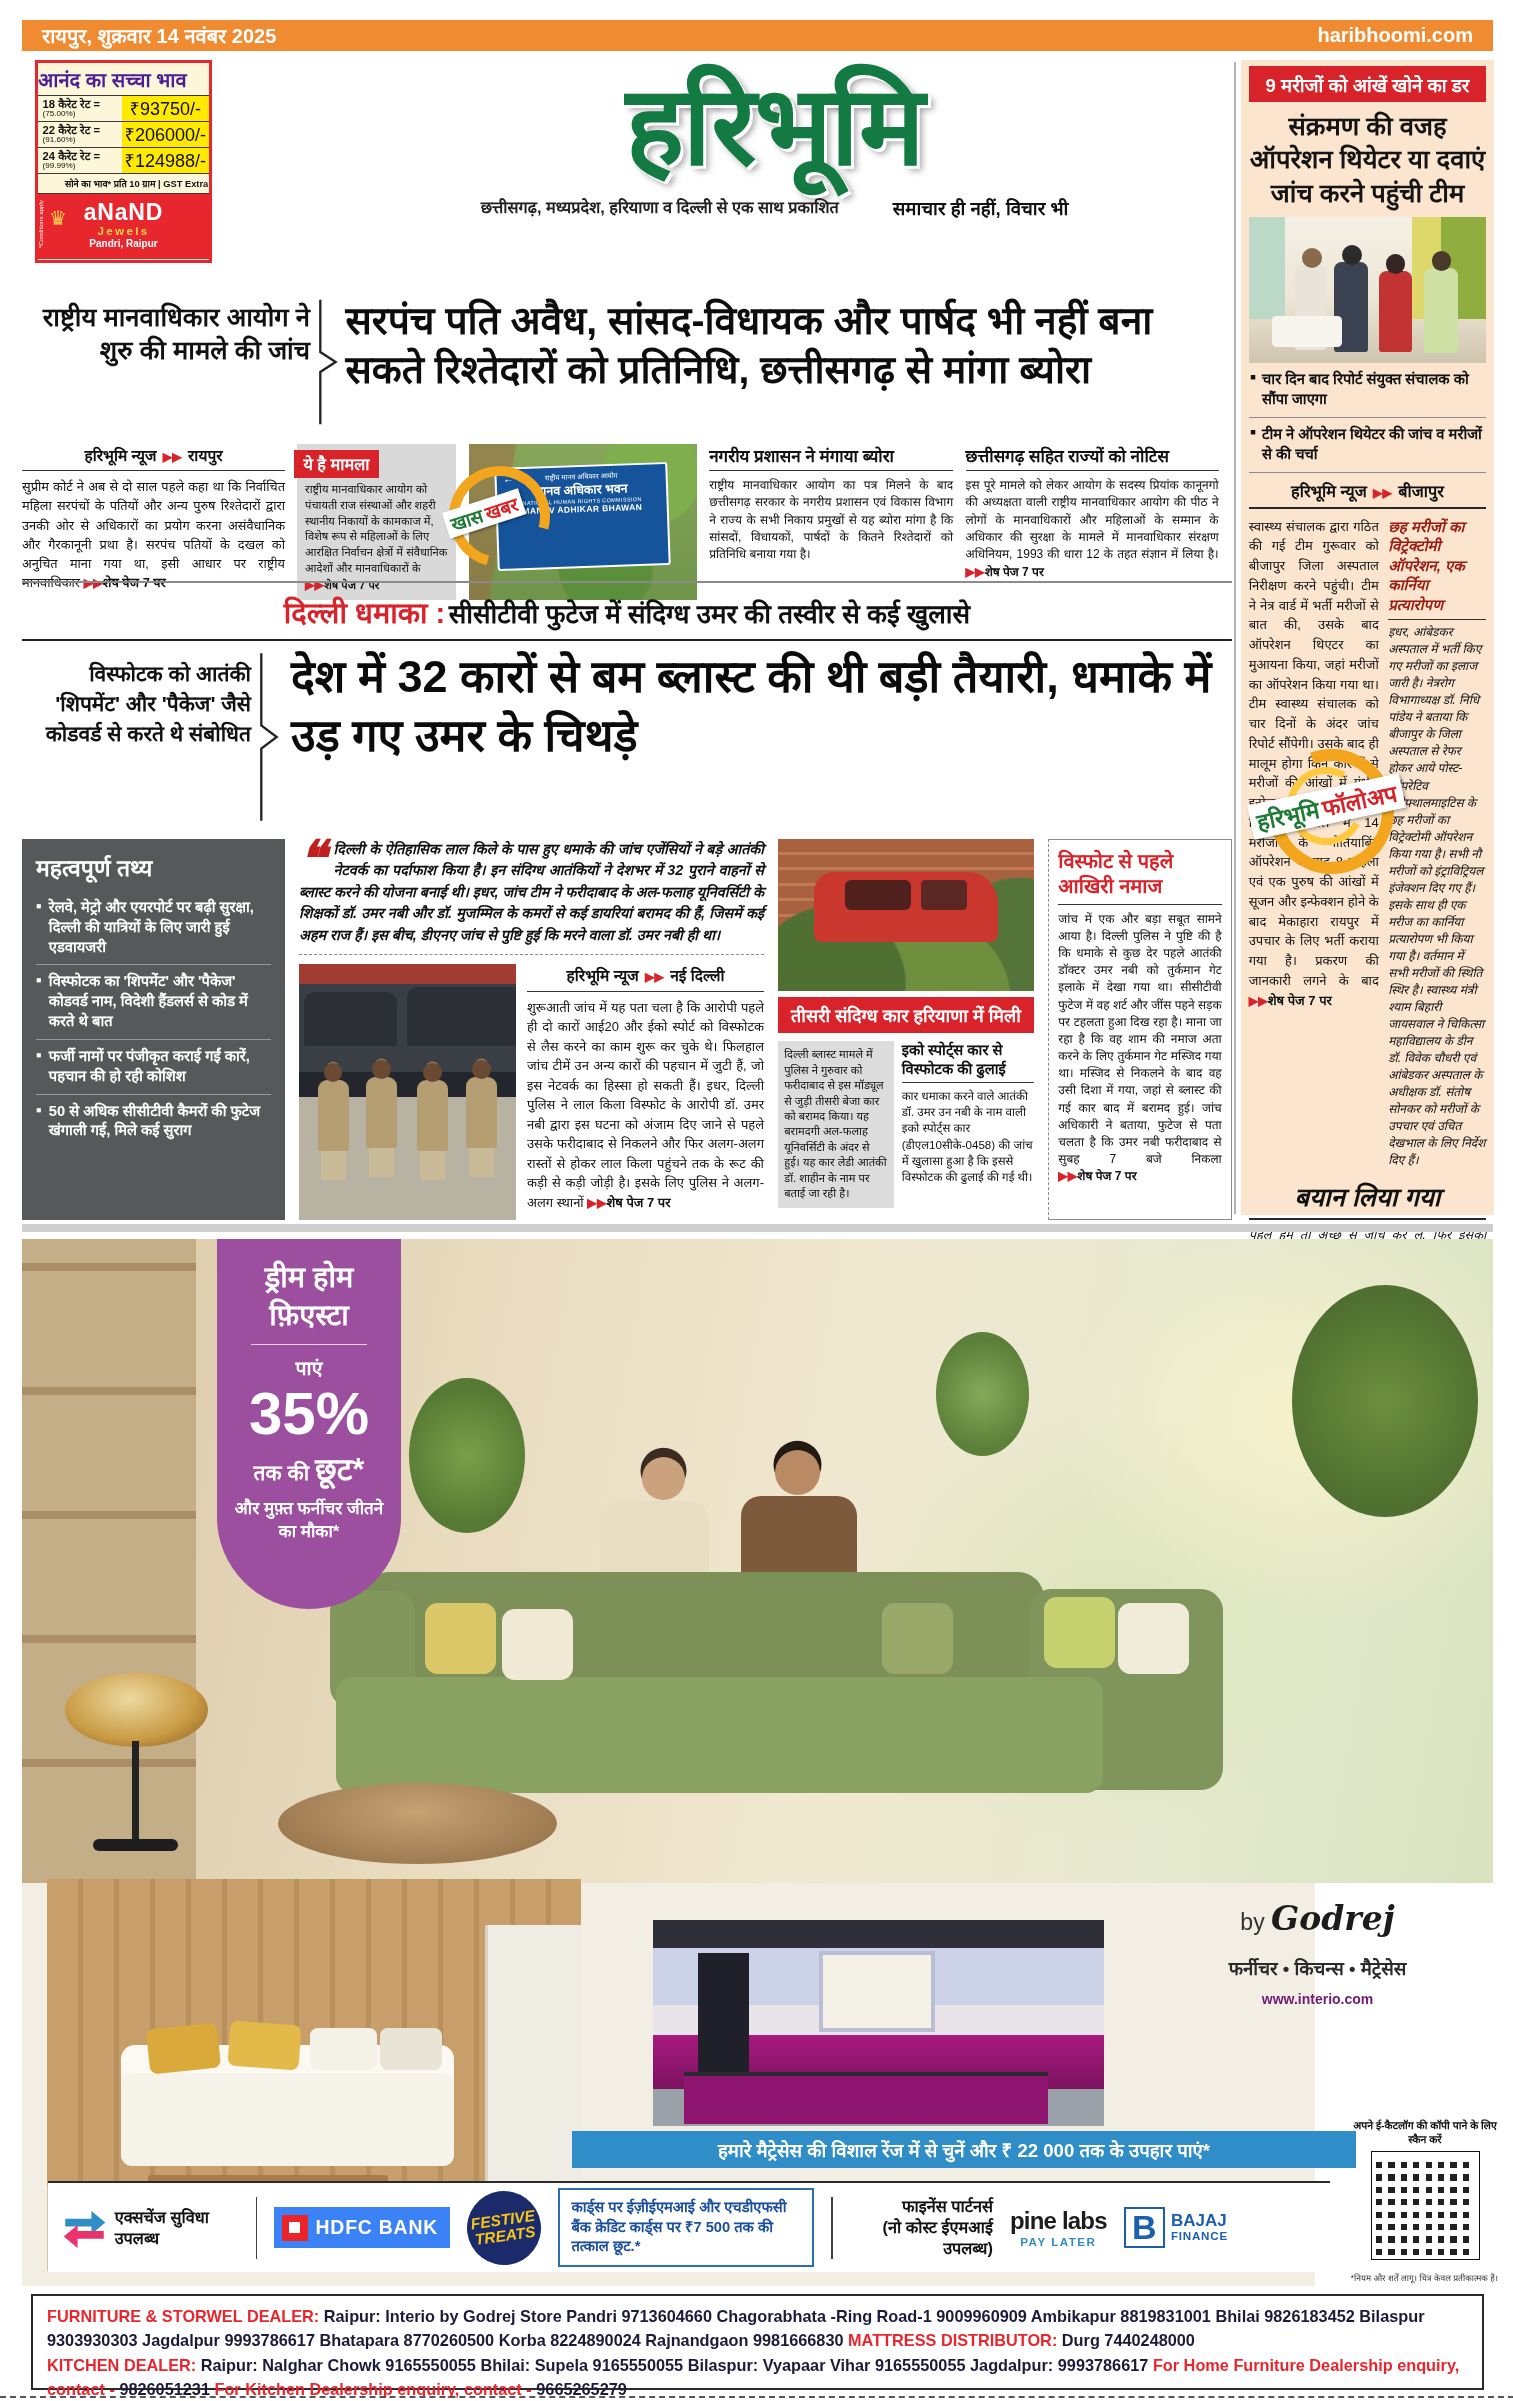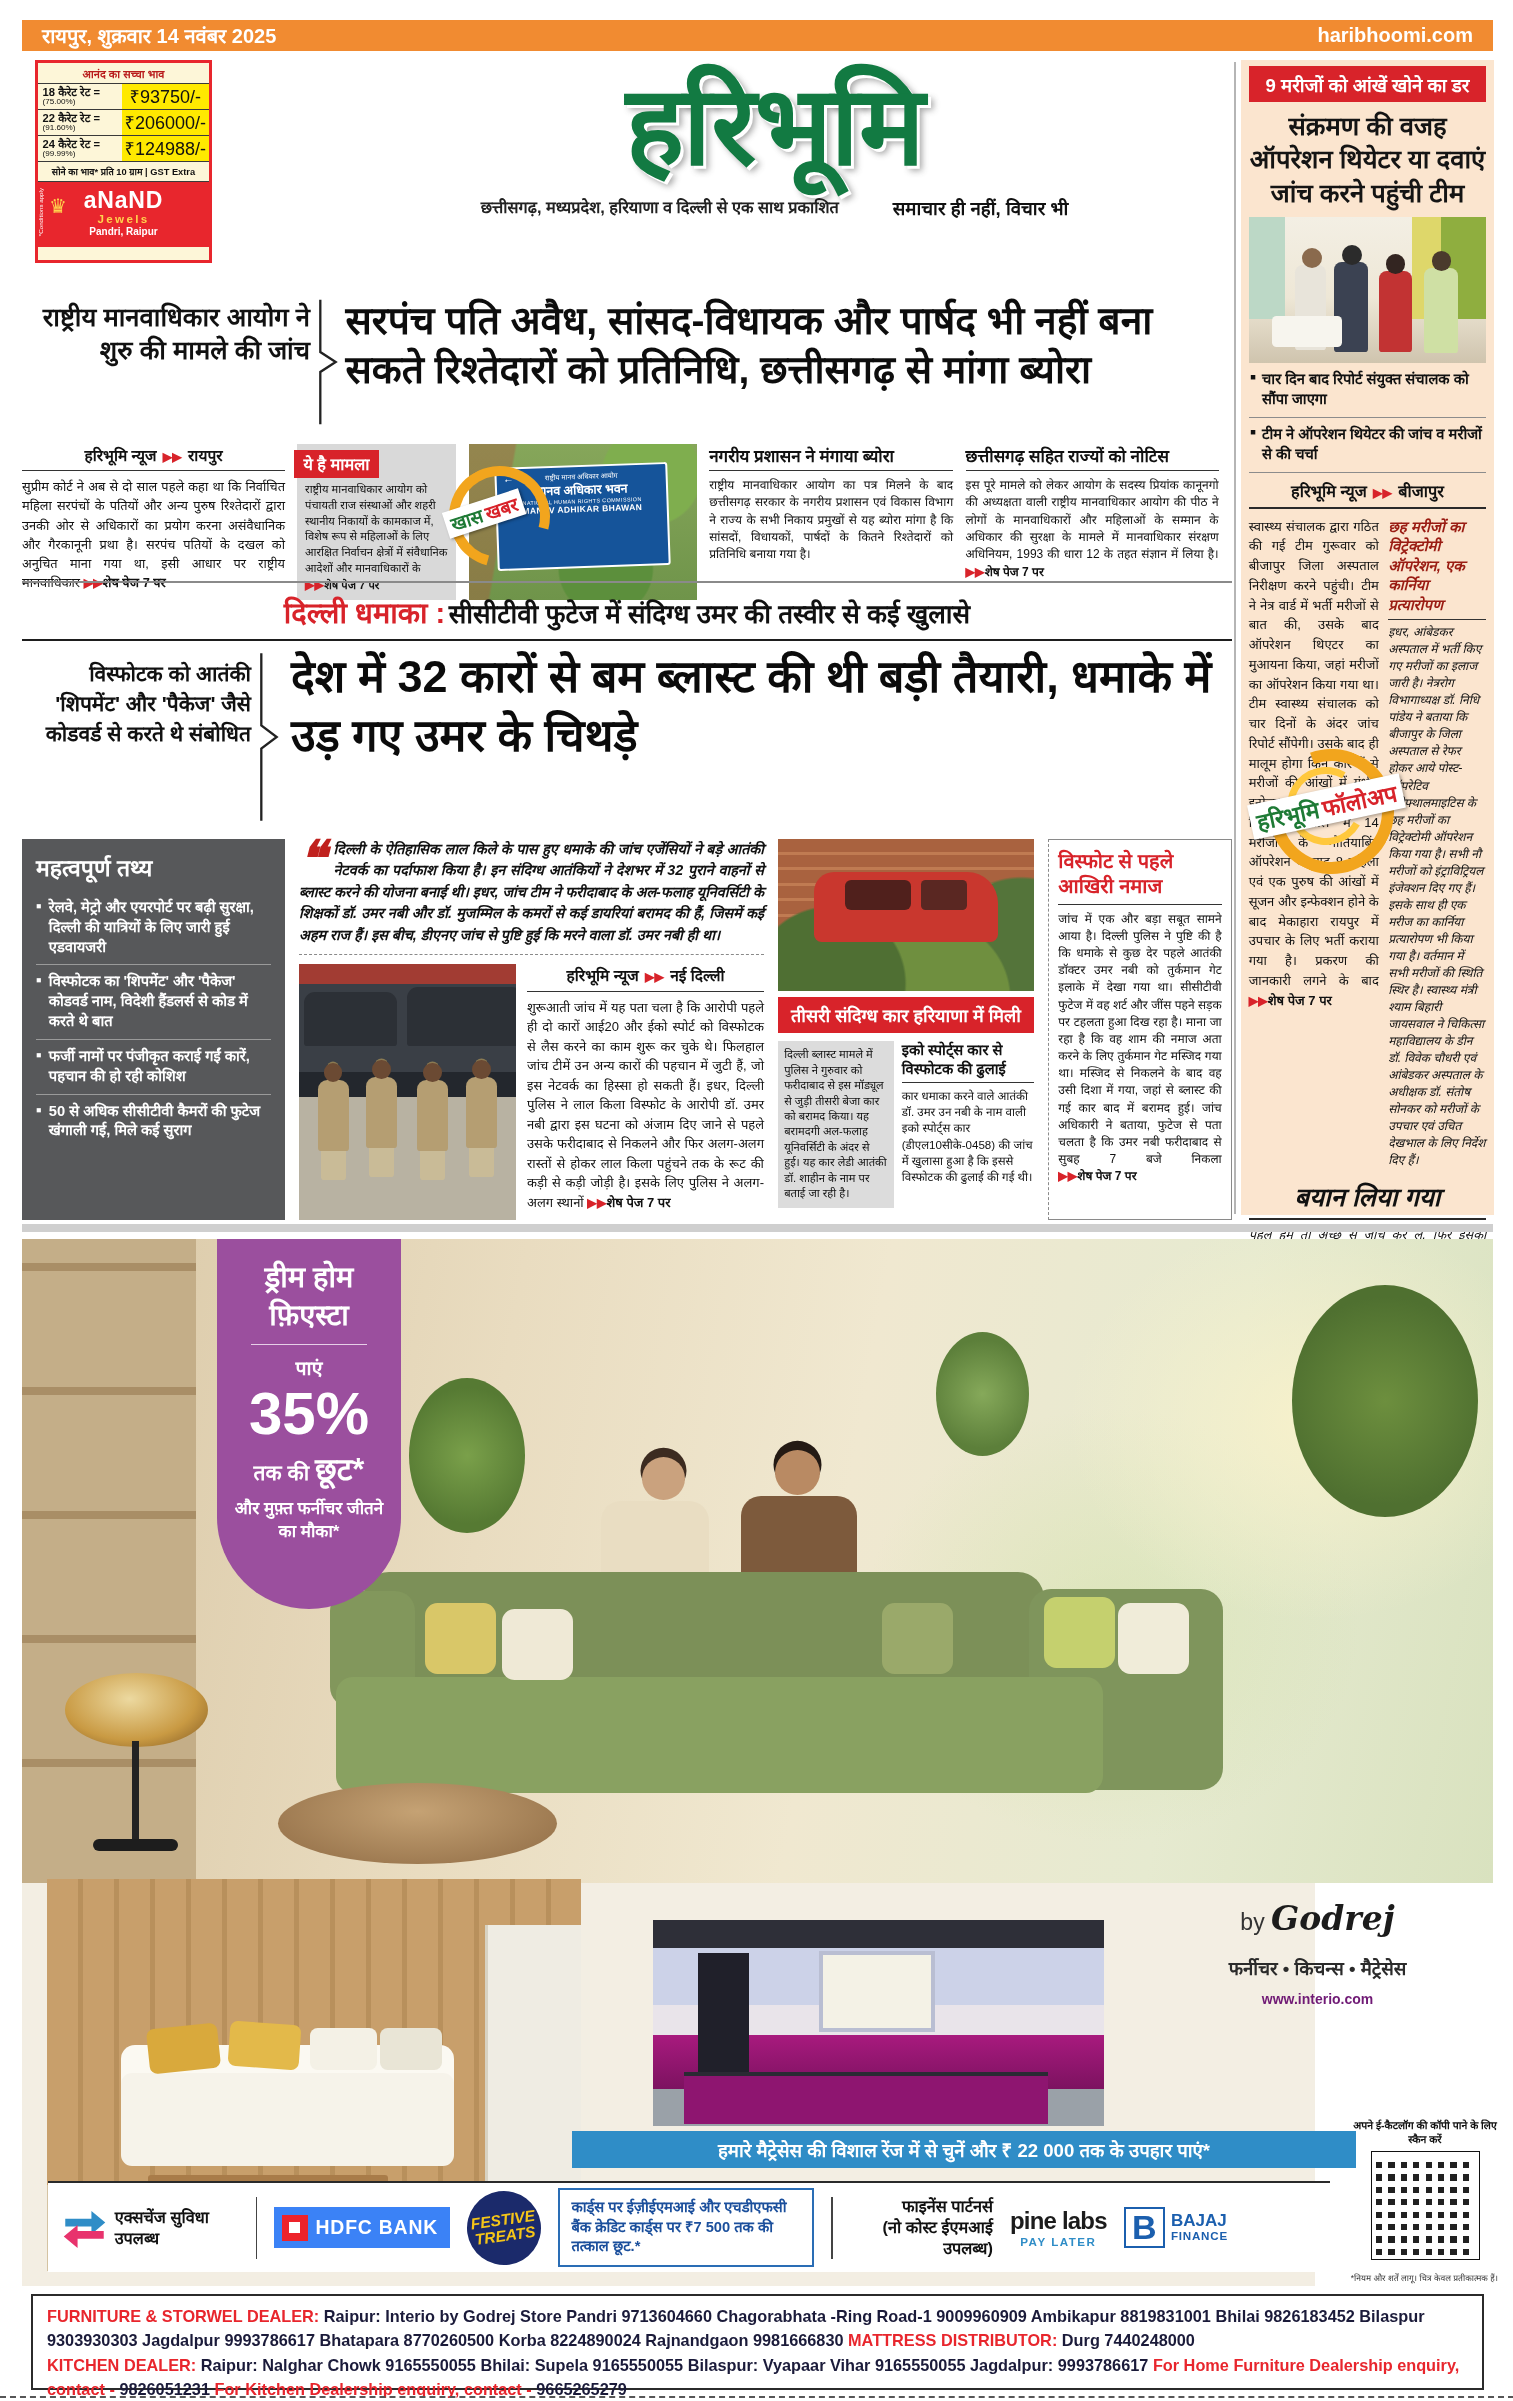--- a/index.html
+++ b/index.html
@@ -9,27 +9,27 @@
   .red{color:#d8232a;}
 
   
   .topbar{left:22px;top:20px;width:1471px;height:31px;background:#f18b31;display:flex;
           justify-content:space-between;align-items:center;padding:0 20px;box-sizing:border-box;}
   .topbar span{color:#fff;font-weight:bold;font-size:20px;}
 
   
   .goldbox{left:35px;top:60px;width:177px;height:203px;border:3.1px solid #e8262d;background:#fdf6d8;
            box-sizing:border-box;font-family:"Liberation Sans",sans-serif;}
-  .goldbox .gtitle{color:#b91c1c;font-weight:bold;font-size:11px;text-align:center;padding:3.1px 0 1.5px;}
+  .goldbox .gtitle{color:#4c1d95;font-weight:bold;font-size:20px;text-align:left;padding:3.1px 0 1.5px;}
   .grow{display:flex;border-top:1.5px solid #3a3a3a;align-items:stretch;}
   .grow .gk{width:47%;padding:2.3px 1.5px 1.5px 4.6px;}
   .grow .gk .k1{font-size:11.2px;font-weight:bold;line-height:1.1;}
   .grow .gk .k2{font-size:8.1px;line-height:1.1;}
   .grow .gp{width:53%;background:#ffe900;font-size:18px;font-weight:normal;display:flex;align-items:center;justify-content:center;}
-  .gnote{border-top:1.5px solid #3a3a3a;font-size:9.3px;font-weight:bold;text-align:center;padding:3.1px 0.8px;}
+  .gnote{border-top:1.5px solid #3a3a3a;font-size:9.3px;font-weight:bold;text-align:right;padding:3.1px 0.8px;}
   .gbrand{background:#e8262d;height:65px;position:relative;color:#fff;text-align:center;border-top:1.5px solid #3a3a3a;}
   .gbrand .an{font-size:23px;font-weight:bold;letter-spacing:0.8px;color:#fff;line-height:1;padding-top:7.7px;}
   .gbrand .jw{color:#ffd34d;font-size:11.6px;font-weight:bold;letter-spacing:2.3px;line-height:1.2;}
   .gbrand .ct{color:#fff;font-size:10px;font-weight:bold;}
   .gbrand .crown{position:absolute;left:11px;top:12.4px;font-size:20px;color:#ffd34d;}
   .gcond{position:absolute;left:-1.5px;top:6.2px;transform:rotate(-90deg) translateX(-100%);transform-origin:left top;
          font-size:6.2px;color:#fff;white-space:nowrap;}
 
   
   .masthead{left:333px;top:46px;width:883px;text-align:center;}

